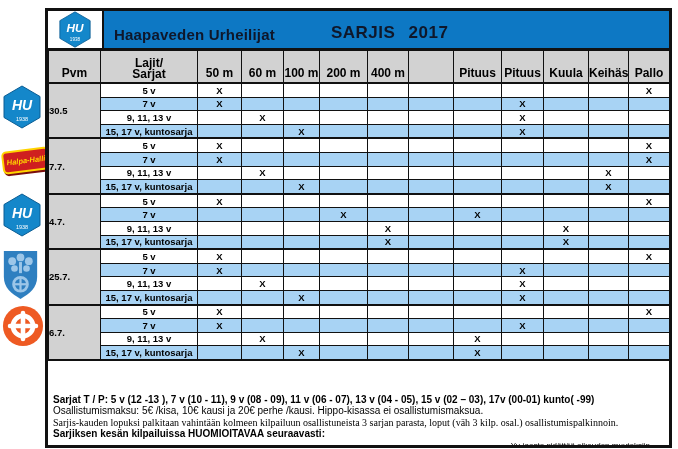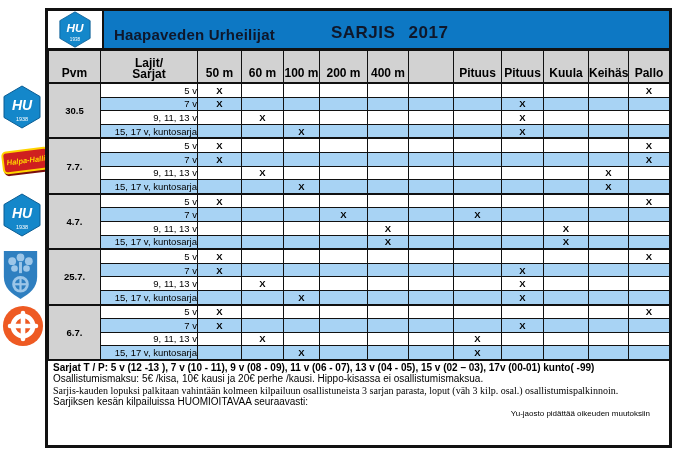--- a/index.html
+++ b/index.html
@@ -29,31 +29,31 @@
             padding:0 8px 5px 10px;}
   .club{font-size:15px;font-weight:bold;letter-spacing:.2px;}
   .season{font-size:17px;font-weight:bold;margin-left:56px;word-spacing:8px;letter-spacing:.5px;margin-top:29px;}
 
   table.grid{border-collapse:collapse;table-layout:fixed;width:100%;flex:0 0 auto;}
   table.grid th,table.grid td{border:1px solid #111;overflow:hidden;white-space:nowrap;}
   table.grid th{background:#d2d2d2;font-size:12px;font-weight:bold;height:28px;
                 vertical-align:bottom;text-align:center;padding:1px 0 2px;border-bottom:2px solid #111;}
   th .two{line-height:11px;}
   table.grid td{height:12.6px;font-size:9.5px;padding:0;vertical-align:middle;}
-  td.lab{font-weight:normal;padding-left:3px;text-align:right;}
+  td.lab{font-weight:bold;padding-left:3px;text-align:center;}
   td.ev{text-align:center;font-weight:bold;font-size:10px;}
   tr.stripe td{background:#a8d3f4;}
-  td.date{background:#d2d2d2;font-weight:bold;font-size:11px;text-align:center;}
+  td.date{background:#d2d2d2;font-weight:bold;font-size:11px;text-align:left;}
   tr.gsep td{border-top:2px solid #111;}
 
   .footer{flex:1;border-top:1px solid #111;padding:1px 5px 0;font-size:10px;line-height:11.5px;overflow:hidden;}
   .fl{white-space:nowrap;}
-  .fl.b{font-weight:bold;}
+  .fl.b{font-weight:bold;margin-top:32px;}
   .fl.wrap{white-space:normal;font-family:Liberation Serif, serif;}
-  .notice{display:flex;font-weight:normal;white-space:nowrap;gap:14px;}
+  .notice{display:flex;font-weight:bold;white-space:nowrap;gap:14px;}
   .notice .gap{width:38px;flex:0 0 auto;}
   .note{font-size:8px;text-align:right;padding-right:14px;}
 </style>
 </head>
 <body>
 
 <div class="sheet">
 
   <div class="side-logo pos1">
     <svg width="40" height="44" viewBox="0 0 40 44">

